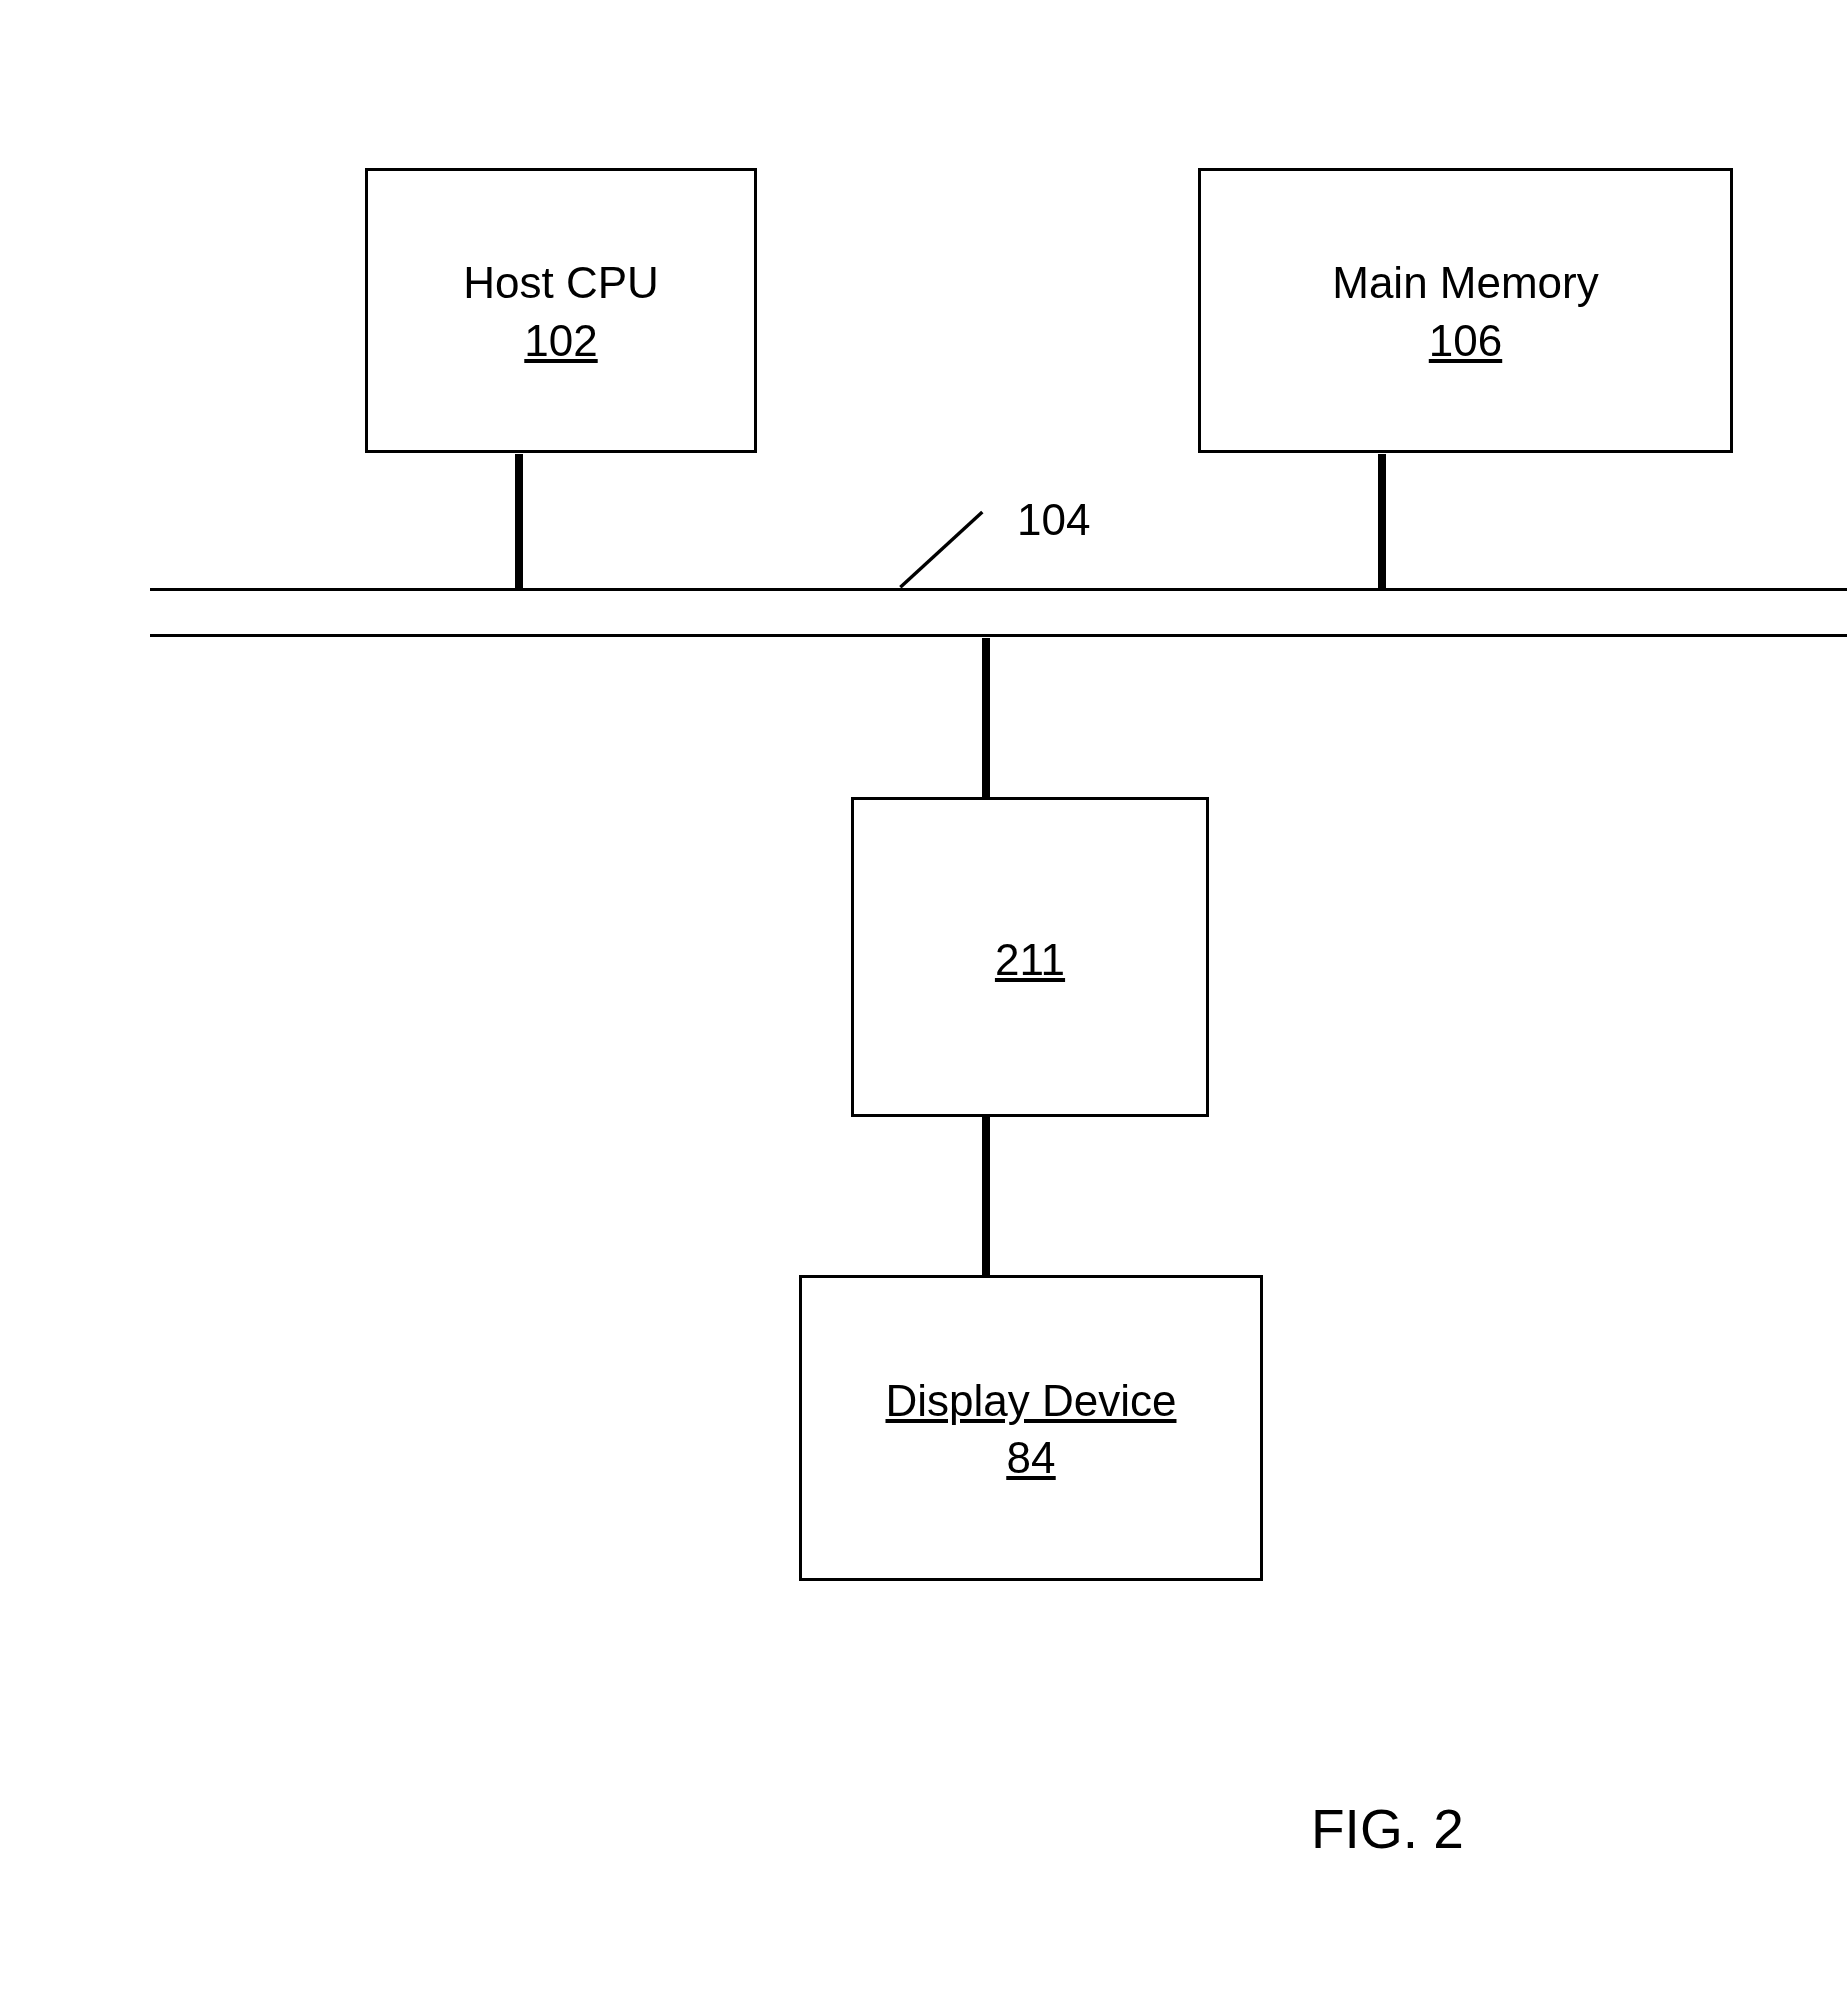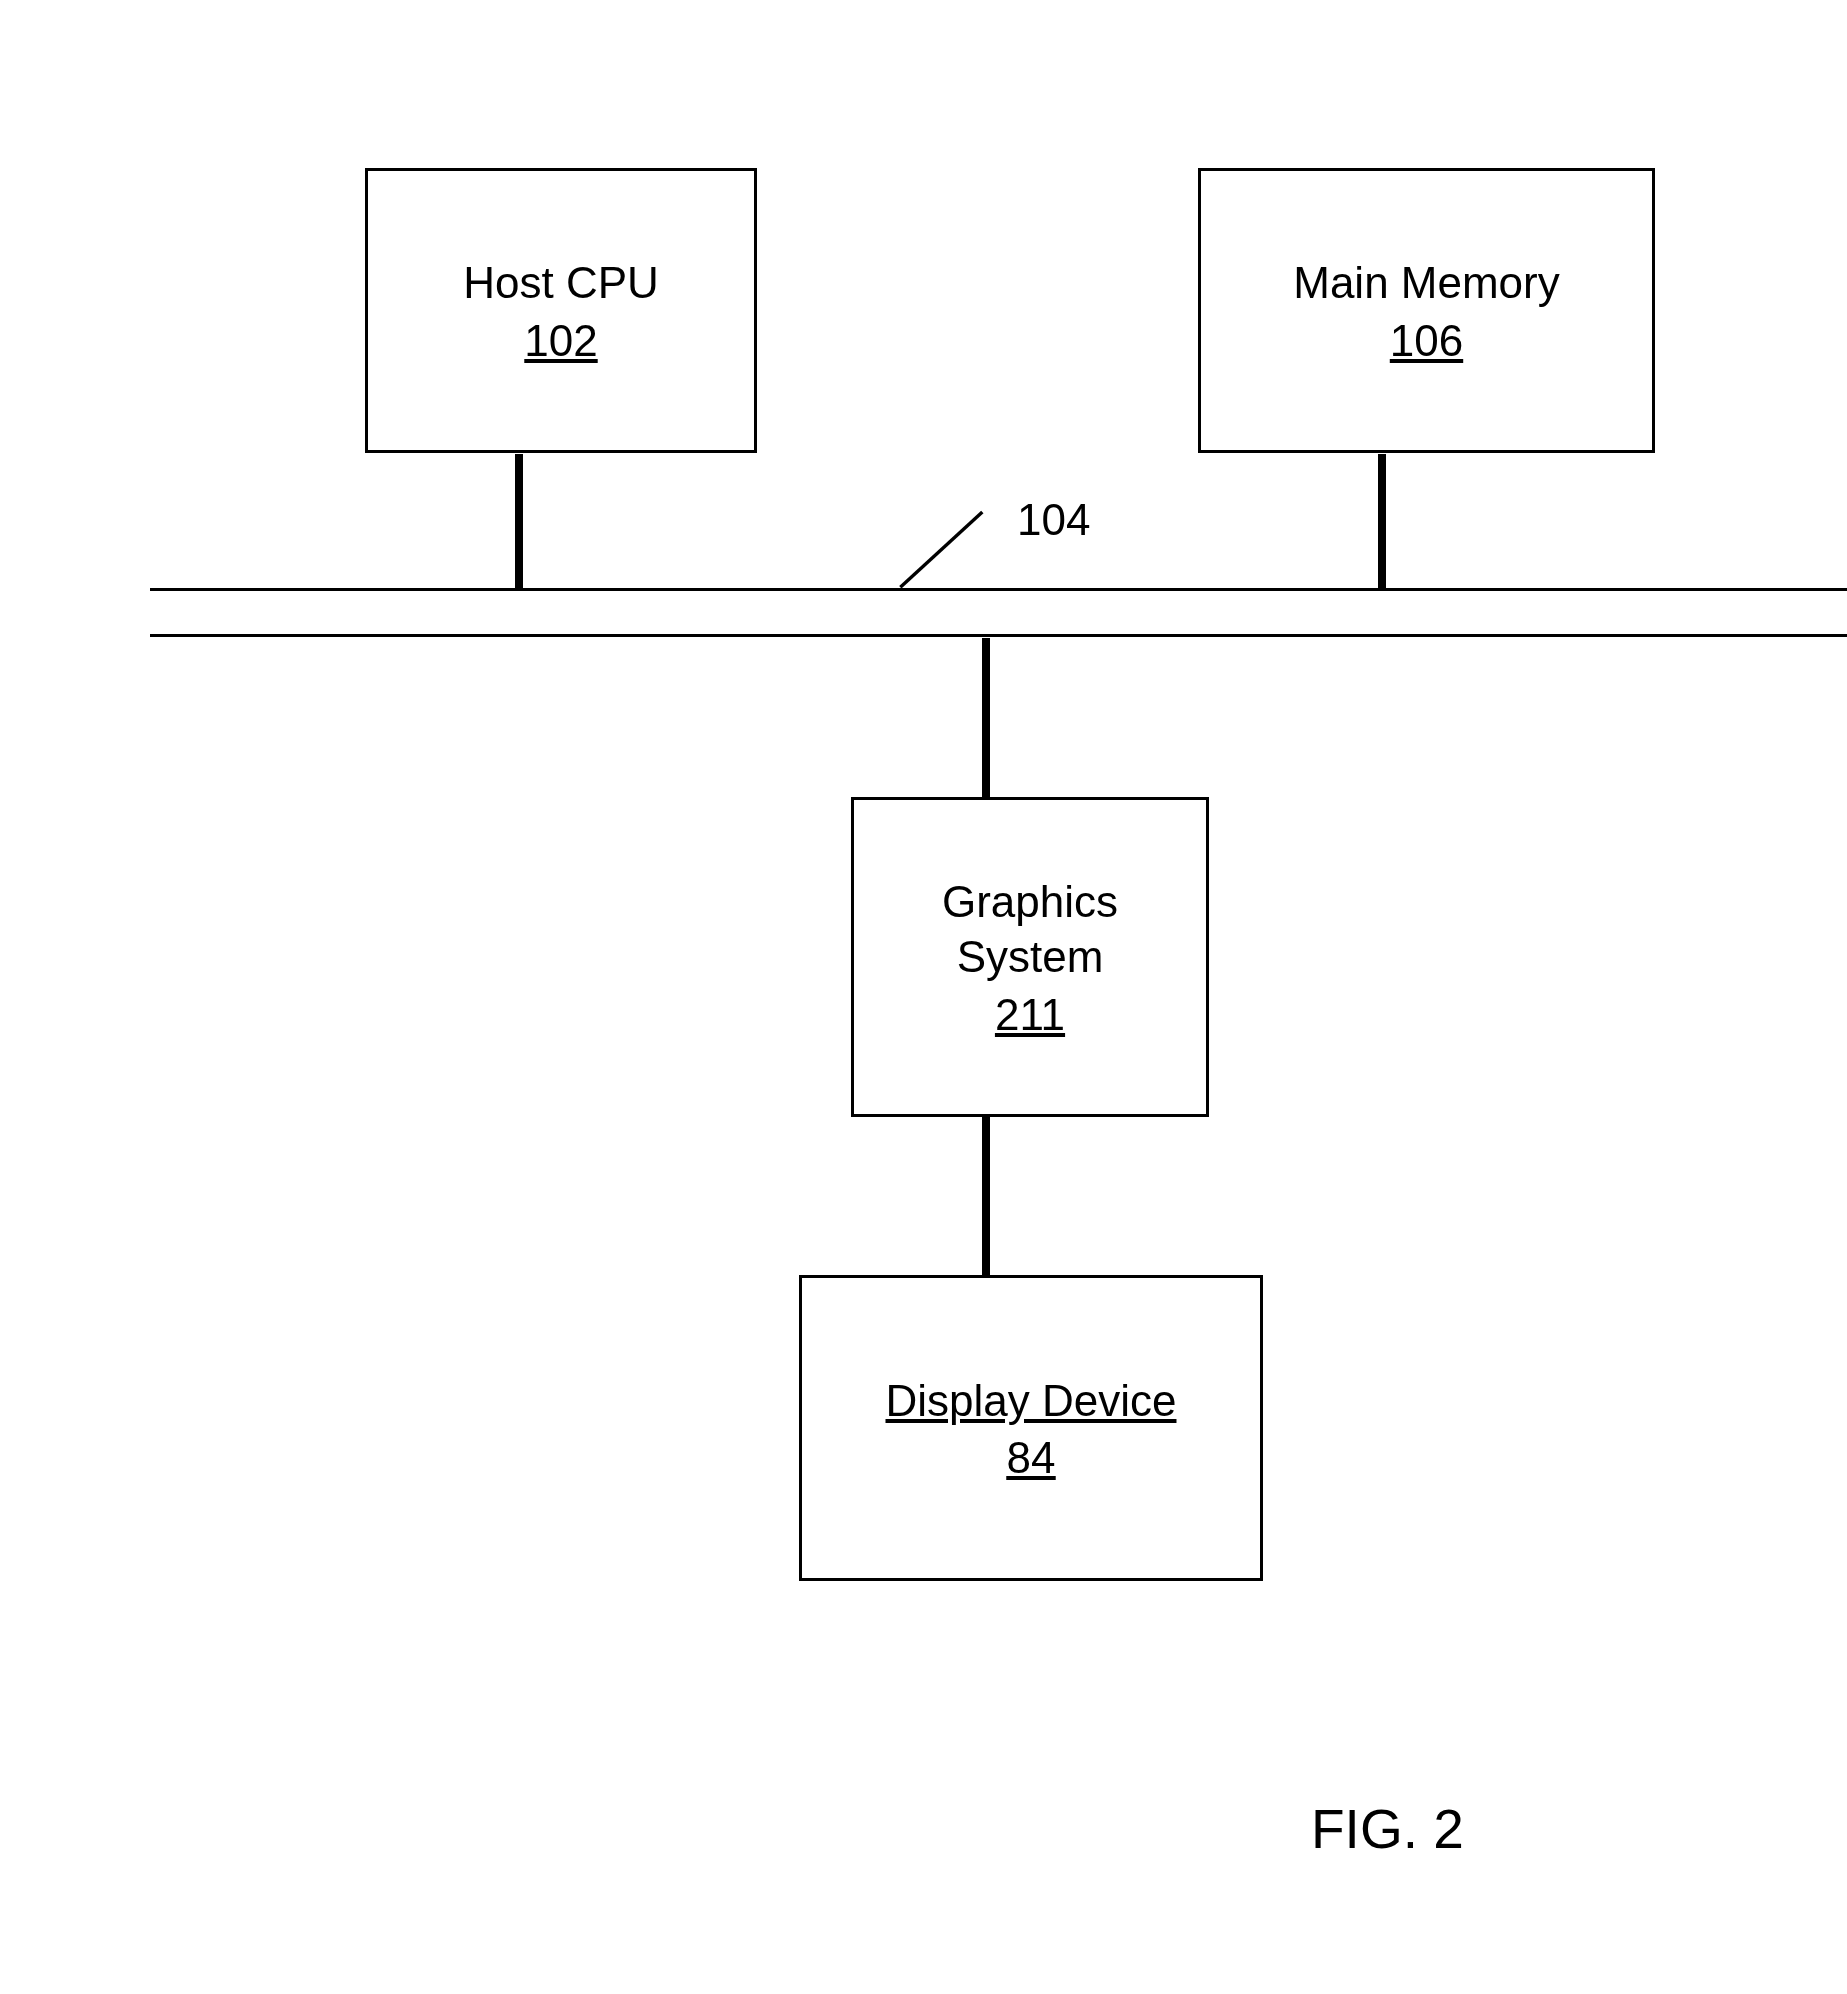--- a/index.html
+++ b/index.html
@@ -13,42 +13,40 @@
     .fig-label { position: absolute; font-size: 55px; }
   </style>
 </head>
 <body>
 
 <div class="box" style="left:321px; top:168px; width:392px; height:285px;">
   <div class="box-label">Host CPU</div>
   <div class="box-num">102</div>
 </div>
 
-<div class="box" style="left:1154px; top:168px; width:457px; height:285px;">
+<div class="box" style="left:1154px; top:168px; width:535px; height:285px;">
   <div class="box-label">Main Memory</div>
   <div class="box-num">106</div>
 </div>
 
 <div class="line" style="left:515px; top:454px; width:8.2px; height:134px;"></div>
 
 <div class="line" style="left:1378px; top:454px; width:8.2px; height:134px;"></div>
 
 <div class="bus-line" style="top:588px;"></div>
 <div class="bus-line" style="top:634px;"></div>
 
 <svg style="position:absolute; left:900px; top:512px; width:151px; height:82px; overflow:visible;" viewBox="0 0 220 120" width="151" height="82">
   <line x1="0" y1="110" x2="120" y2="0" stroke="black" stroke-width="5"></line>
 </svg>
 <div class="callout-label" style="left:1017px; top:495px;">104</div>
 
 <div class="line" style="left:982px; top:638px; width:8.2px; height:159px;"></div>
 
 <div class="box" style="left:807px; top:797px; width:358px; height:320px;">
-  <div class="box-label" style="white-space:pre-line;">Graphics
-System</div>
   <div class="box-num">211</div>
 </div>
 
 <div class="line" style="left:982px; top:1117px; width:8.2px; height:158px;"></div>
 
 <div class="box" style="left:755px; top:1275px; width:464px; height:306px;text-decoration:underline;">
   <div class="box-label">Display Device</div>
   <div class="box-num">84</div>
 </div>
 

